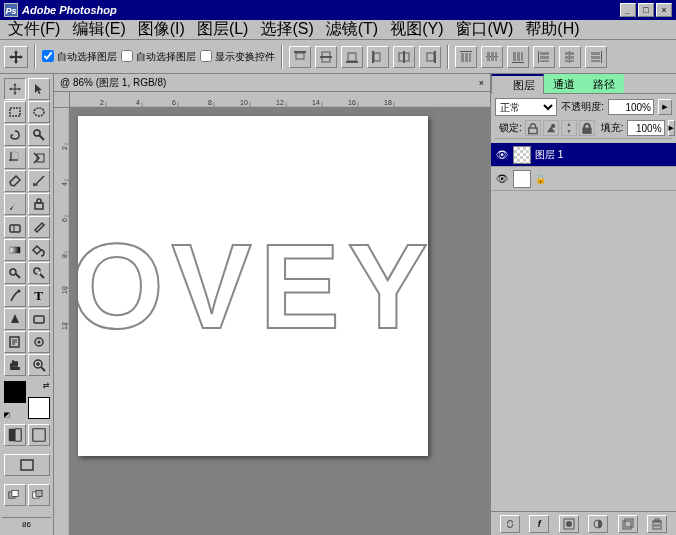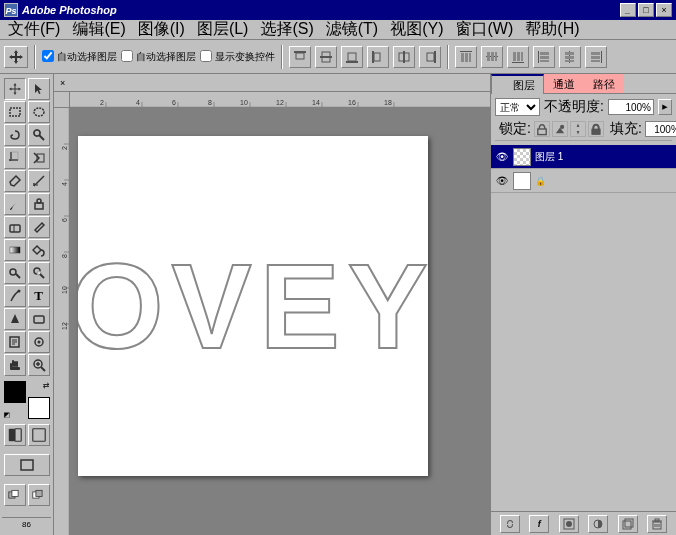--- a/index.html
+++ b/index.html
@@ -265,21 +265,20 @@
 
     .canvas-scroll-area {
       flex: 1;
       overflow: hidden;
       background: #808080;
       position: relative;
       display: flex;
       align-items: flex-start;
       justify-content: flex-start;
       padding: 8px;
-      margin-top: 20px;
     }
     .canvas-doc {
       background: white;
       box-shadow: 2px 2px 5px rgba(0,0,0,0.5);
       position: relative;
       width: 350px;
       height: 340px;
       overflow: hidden;
     }
 
@@ -347,21 +346,21 @@
       background: #c0c0c0;
       border-bottom: 1px solid #808080;
       height: 20px;
     }
     .panel-tab {
       padding: 2px 8px;
       font-size: 11px;
       cursor: pointer;
       border: 1px solid transparent;
       border-bottom: none;
-      background: #fca5a5;
+      background: #86efac;
     }
     .panel-tab.active {
       background: #c0c0c0;
       border-color: #808080 #808080 transparent #808080;
       border-top: 2px solid #000080;
       margin-bottom: -1px;
       z-index: 1;
       padding-left: 21px;
     }
 
@@ -377,21 +376,21 @@
       gap: 4px;
     }
     .panel-select {
       flex: 1;
       height: 18px;
       font-size: 10px;
       background: white;
       border: 1px solid #808080;
     }
     .panel-label {
-      font-size: 14px;
+      font-size: 10px;
       white-space: nowrap;
     }
     .panel-input {
       width: 46px;
       height: 16px;
       font-size: 10px;
       border: 1px solid #808080;
       background: white;
       text-align: right;
       padding-right: 2px;
@@ -889,20 +888,21 @@
     </div>
 
     <div style="margin-top:auto; padding: 2px; font-size:8px; text-align:center; border-top: 1px solid #808080; width:100%;">
       <span>86</span>
     </div>
   </div>
 
   <div class="canvas-area">
 
     <div class="canvas-title-bar">
+      <span>@ 86% (图层 1, RGB/8)</span>
       <span class="canvas-title-close">×</span>
     </div>
 
     <div class="canvas-with-rulers">
       <div class="ruler-row">
         <div class="ruler-corner"></div>
         <div class="ruler-h">
           <svg width="100%" height="16" style="display:block;">
             <line x1="0" y1="15" x2="1000" y2="15" stroke="#808080" stroke-width="0.5"></line>
 

